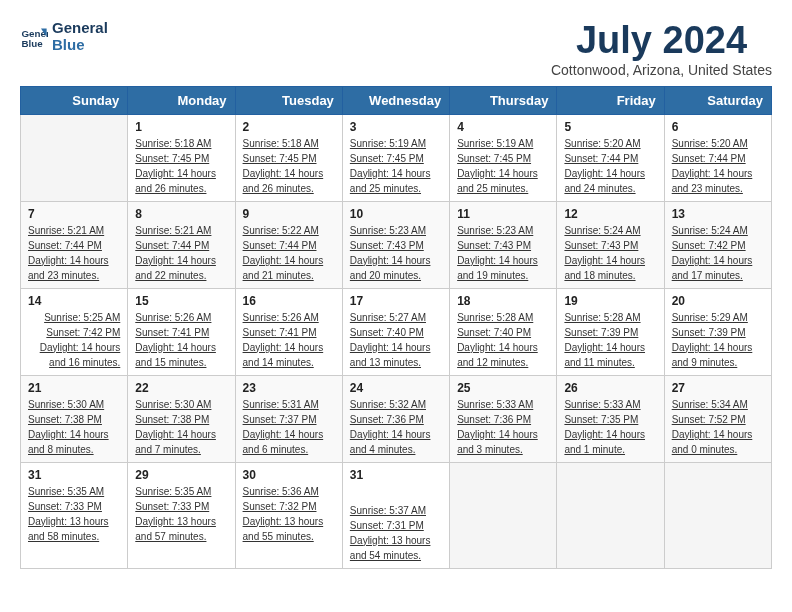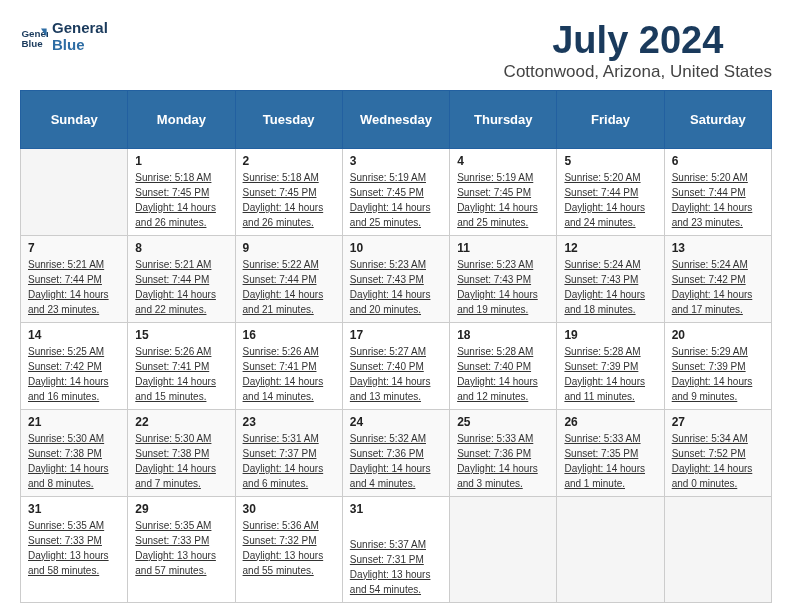--- a/index.html
+++ b/index.html
@@ -28,35 +28,35 @@
     .title-block {
       text-align: center;
     }
     .month-title {
       font-size: 38px;
       font-weight: bold;
       color: #1a3a5c;
       line-height: 1.1;
     }
     .location {
-      font-size: 17px;
+      font-size: 14px;
       color: #444;
     }
     table {
       width: 100%;
       border-collapse: collapse;
       border: 1px solid #ccc;
     }
     thead th {
       background-color: #2e6da4;
       color: #fff;
       font-size: 13px;
       font-weight: bold;
-      text-align: center;
-      padding: 21px 8px;
+      text-align: right;
+      padding: 6px 8px;
       border: 1px solid #2260a0;
     }
     tbody td {
       vertical-align: top;
       border: 1px solid #ccc;
       padding: 5px 7px;
       font-size: 10.5px;
       color: #333;
       min-height: 80px;
       width: 14.28%;
@@ -210,21 +210,21 @@
           <span class="day-number">13</span>
           <div class="day-info" style="white-space: pre-line;">Sunrise: 5:24 AM
 Sunset: 7:42 PM
 Daylight: 14 hours
 and 17 minutes.</div>
         </td>
       </tr>
       <tr>
         <td>
           <span class="day-number">14</span>
-          <div class="day-info" style="white-space: pre-line;">Sunrise: 5:25 AM
+          <div class="day-info" style="white-space: pre-line; text-align: right;">Sunrise: 5:25 AM
 Sunset: 7:42 PM
 Daylight: 14 hours
 and 16 minutes.</div>
         </td>
         <td>
           <span class="day-number">15</span>
           <div class="day-info" style="white-space: pre-line;">Sunrise: 5:26 AM
 Sunset: 7:41 PM
 Daylight: 14 hours
 and 15 minutes.</div>

